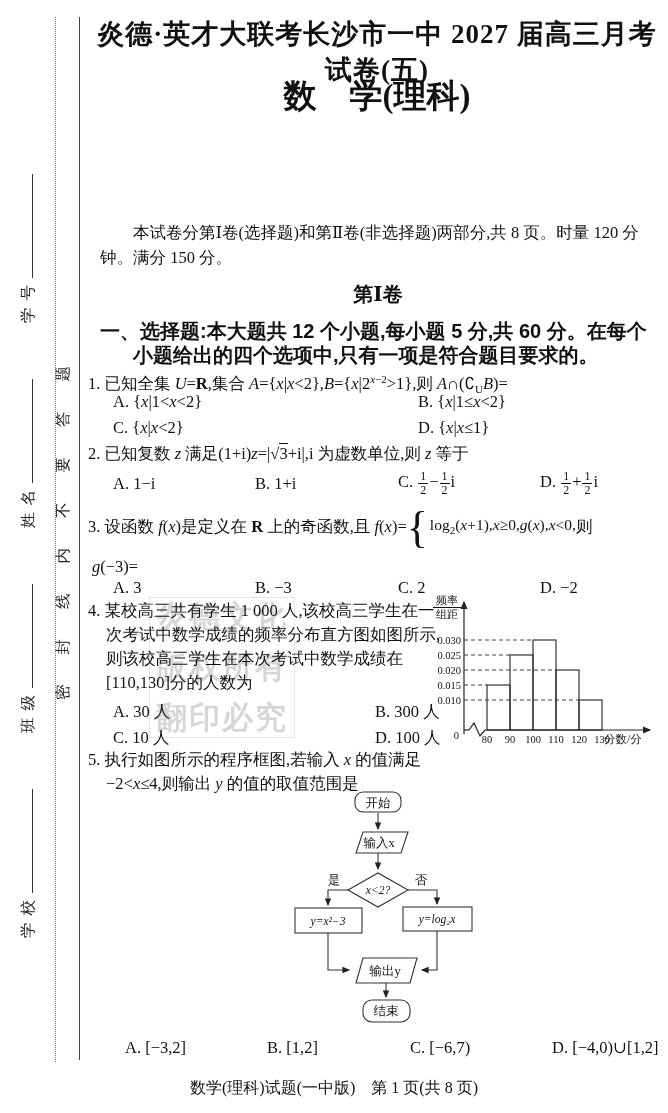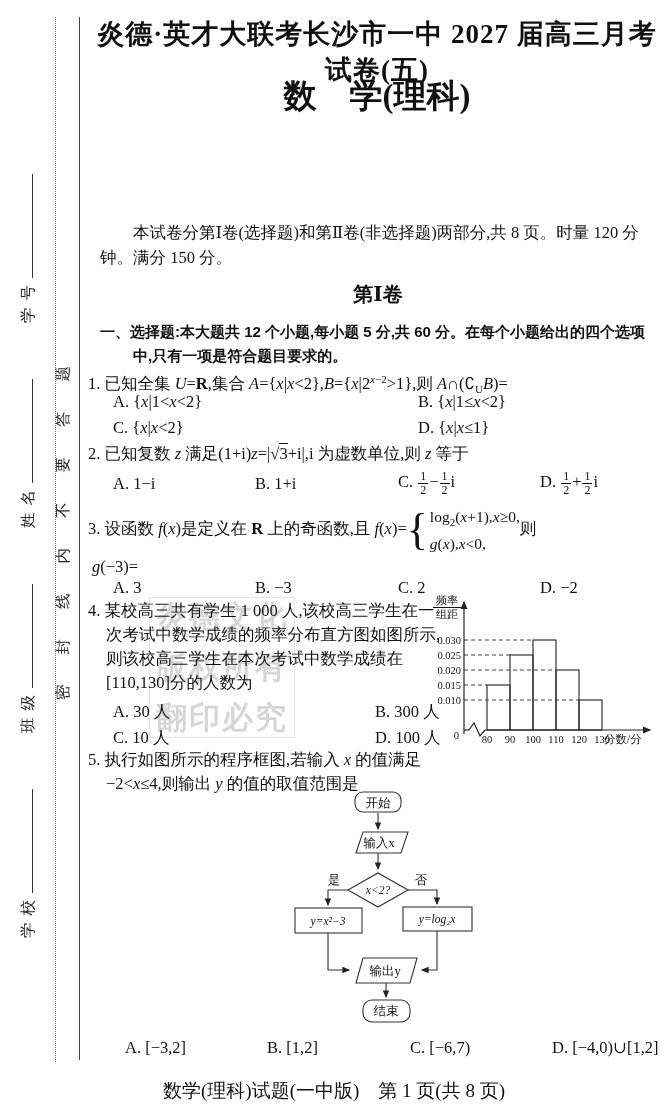--- a/index.html
+++ b/index.html
@@ -20,51 +20,51 @@
       display:flex;flex-direction:column;justify-content:space-between;align-items:center;
       padding:2px 0;box-sizing:border-box;z-index:0;}
   .wm div{font-size:31px;font-weight:bold;color:rgba(0,0,0,0.16);letter-spacing:2px;line-height:34px;}
   
   .title{left:92px;top:16px;width:570px;text-align:center;font-size:27px;font-weight:bold;letter-spacing:1px;z-index:2;}
   .subtitle{left:92px;top:74px;width:570px;text-align:center;font-size:33px;font-weight:bold;z-index:2;}
   .score{left:489px;top:171px;font-size:17px;z-index:2;}
   .score .blank2{display:inline-block;width:108px;height:15px;border-bottom:1px solid #222;}
   .intro{left:100px;top:220px;width:556px;font-size:16.5px;line-height:25px;text-indent:2em;z-index:2;}
   .section{left:100px;top:281px;width:556px;text-align:center;font-size:20px;font-weight:bold;z-index:2;}
-  .instruction{left:100px;top:320px;width:557px;font-size:15px;line-height:23.5px;font-weight:bold;
+  .instruction{left:100px;top:320px;width:557px;font-size:20px;line-height:23.5px;font-weight:bold;
                font-family:"Liberation Sans","DejaVu Sans",sans-serif;padding-left:33px;text-indent:-33px;box-sizing:border-box;z-index:2;}
   
   .q{left:88px;font-size:16.5px;line-height:24px;padding-left:18px;text-indent:-18px;z-index:2;}
   .nowrap{white-space:nowrap;}
   .optrow{left:113px;font-size:16.5px;display:flex;align-items:center;z-index:2;gap:28px;}
   .c4a{width:114px;}.c4b{width:115px;}.c4c{width:114px;}
   .c2a{width:277px;}.cq4{width:234px;}
   sup{font-size:11px;}sub{font-size:11px;}
   .ov{border-top:1px solid #111;}
   .vfr{display:inline-flex;flex-direction:column;text-align:center;font-size:12px;line-height:13px;vertical-align:middle;margin:0 1px;}
   .vfr span:first-child{border-bottom:1px solid #111;padding:0 2px;}
   .piecewise{display:inline-flex;align-items:center;vertical-align:middle;text-indent:0;}
   .brace{font-size:44px;font-weight:400;line-height:44px;margin-right:2px;}
-  .pieces{display:inline-flex;flex-direction:column;font-size:15.5px;line-height:21px;}
+  .pieces{display:inline-flex;flex-direction:row;font-size:15.5px;line-height:21px;}
   
   .histwrap{left:432px;top:592px;width:236px;height:162px;z-index:2;}
   .ylab{position:absolute;left:1px;top:2px;width:28px;text-align:center;font-size:11px;line-height:13px;}
   .ylab .top{border-bottom:1px solid #111;display:block;}
   .hbar{fill:none;stroke:#333;stroke-width:1.2;}
   .hdash{stroke:#444;stroke-width:1;stroke-dasharray:4 3;}
   .haxis{stroke:#222;stroke-width:1.2;fill:none;}
   .htick{font-size:10.5px;font-family:"Liberation Serif","DejaVu Serif",serif;fill:#111;}
   .hend{text-anchor:end;}.hmid{text-anchor:middle;}
   .hxlabel{font-size:11.5px;fill:#111;}
   .flowwrap{left:280px;top:788px;width:215px;height:248px;z-index:2;}
   .fshape{fill:none;stroke:#333;stroke-width:1.1;}
   .fline{stroke:#333;stroke-width:1.1;fill:none;}
   .ftext{font-size:12.5px;text-anchor:middle;fill:#111;font-family:"Liberation Serif","DejaVu Serif",serif;}
   .fmath{font-size:11.5px;font-style:italic;}
-  .footer{left:0;top:1078px;width:668px;text-align:center;font-size:19px;z-index:2;}
+  .footer{left:0;top:1078px;width:668px;text-align:center;font-size:16px;z-index:2;}
 </style>
 </head>
 <body>
 
 <div id="page">
 
   <div class="vline-dotted"></div>
   <div class="vline-solid"></div>
   <div class="rot seal">密封线内不要答题</div>
   <div class="rot fields">

